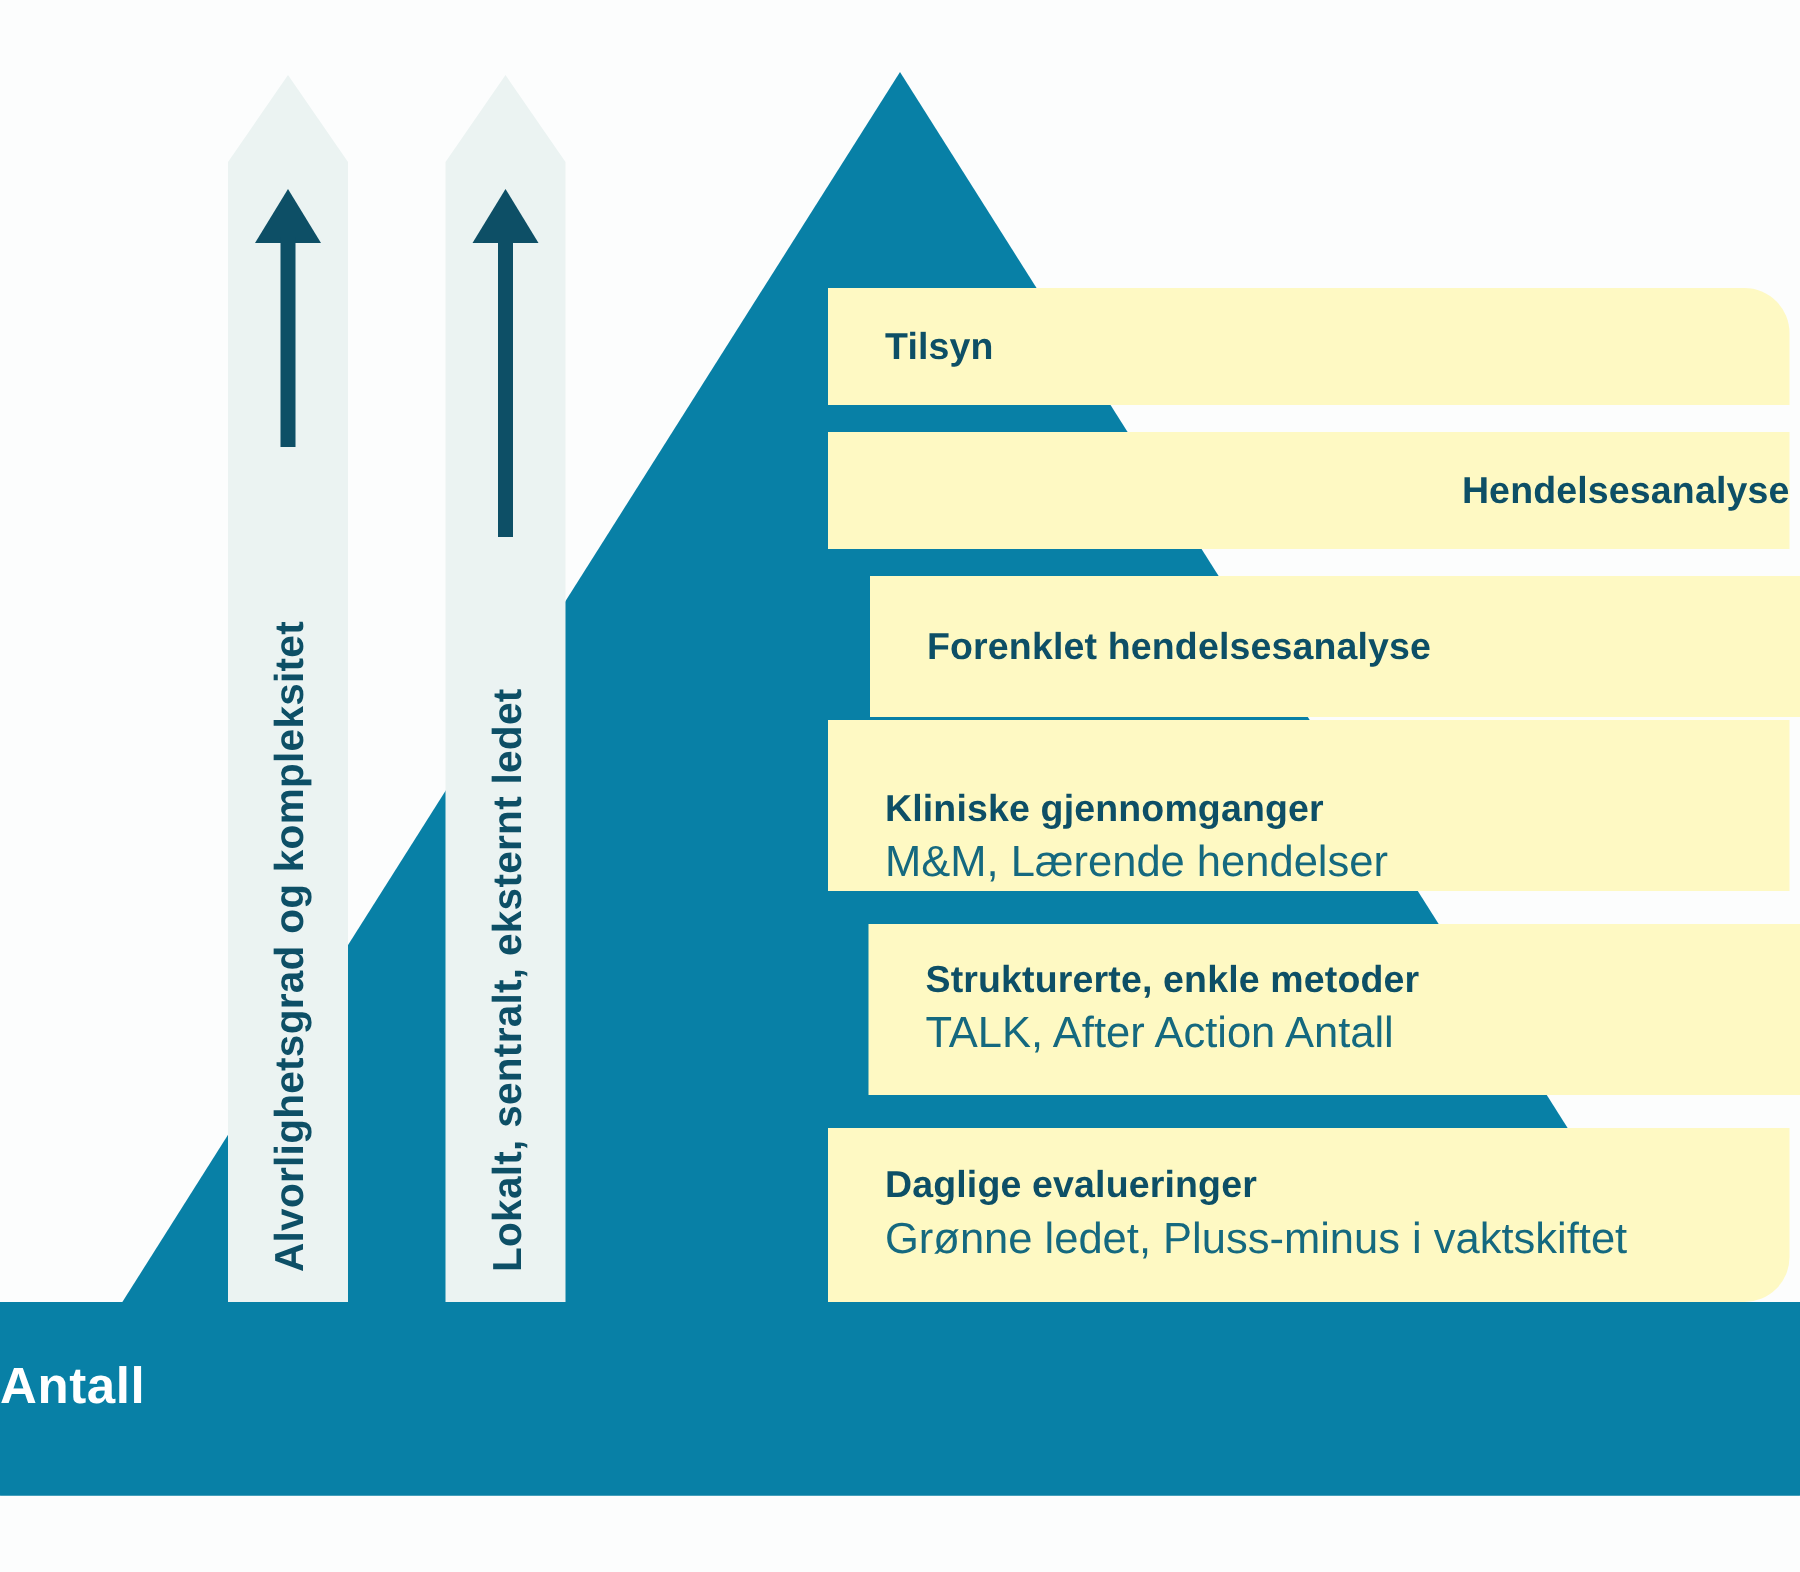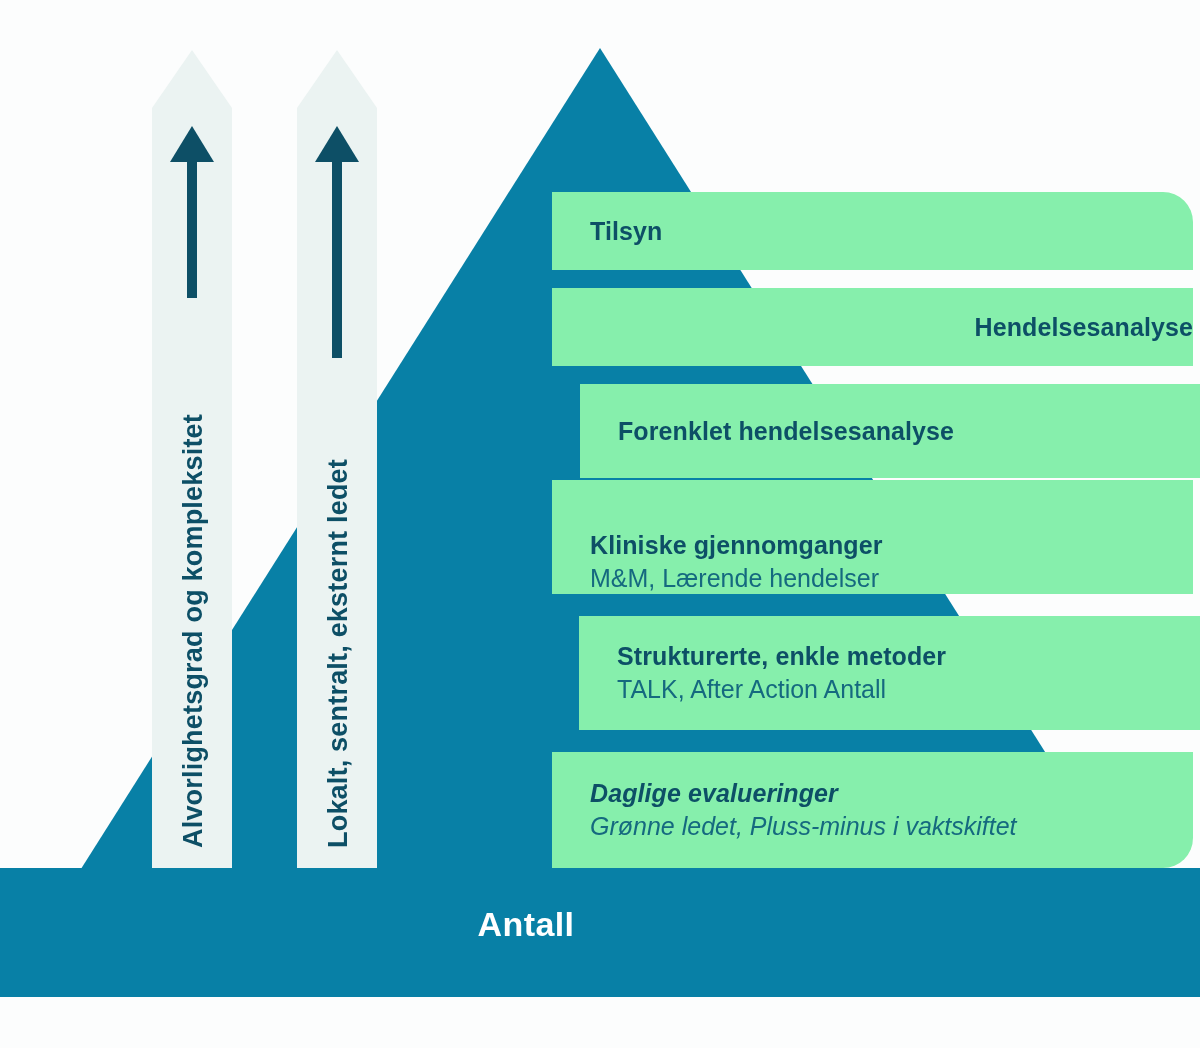--- a/index.html
+++ b/index.html
@@ -28,40 +28,40 @@
     left: 0;
     top: 0;
     width: 1200px;
     height: 1048px;
     display: block;
   }
 
   
   .band {
     position: absolute;
-    background: #86efac;
+    background: #fef9c3;
     box-sizing: border-box;
     padding-left: 38px;
     display: flex;
     flex-direction: column;
     justify-content: center;
   }
   .band.first  { border-top-right-radius: 30px; }
   .band.last   { border-bottom-right-radius: 30px; }
 
   .band-title {
     font-size: 25px;
     font-weight: bold;
     color: #0D4F66;
     letter-spacing: 0.1px;
     line-height: 1.22;
     white-space: nowrap;
   }
   .band-sub {
-    font-size: 25px;
+    font-size: 29px;
     font-weight: normal;
     color: #15697F;
     line-height: 1.28;
     white-space: nowrap;
     margin-top: 2px;
   }
 
   
   .axis-label {
     position: absolute;
@@ -73,21 +73,21 @@
     transform: rotate(-90deg);
     letter-spacing: 0.2px;
   }
 
   
   #antall {
     position: absolute;
     left: 0;
     top: 905px;
     width: 1052px;
-    text-align: center;
+    text-align: left;
     color: #FFFFFF;
     font-size: 34px;
     font-weight: bold;
     letter-spacing: 0.4px;
     pointer-events: none;
   }
 </style>
 </head>
 <body>
 
@@ -133,20 +133,20 @@
   <div class="band" style="left:552px; top:480px; width:641px; height:114px;justify-content:flex-end;">
     <div class="band-title">Kliniske gjennomganger</div>
     <div class="band-sub">M&amp;M, Lærende hendelser</div>
   </div>
 
   <div class="band" style="left:552px; top:616px; width:641px; height:114px;margin-left:27px;">
     <div class="band-title">Strukturerte, enkle metoder</div>
     <div class="band-sub">TALK, After Action Antall</div>
   </div>
 
-  <div class="band last" style="left:552px; top:752px; width:641px; height:116px;font-style:italic;">
+  <div class="band last" style="left:552px; top:752px; width:641px; height:116px;">
     <div class="band-title">Daglige evalueringer</div>
     <div class="band-sub">Grønne ledet, Pluss-minus i vaktskiftet</div>
   </div>
 
   <div id="antall">Antall</div>
 
 </div>
 
 </body></html>

